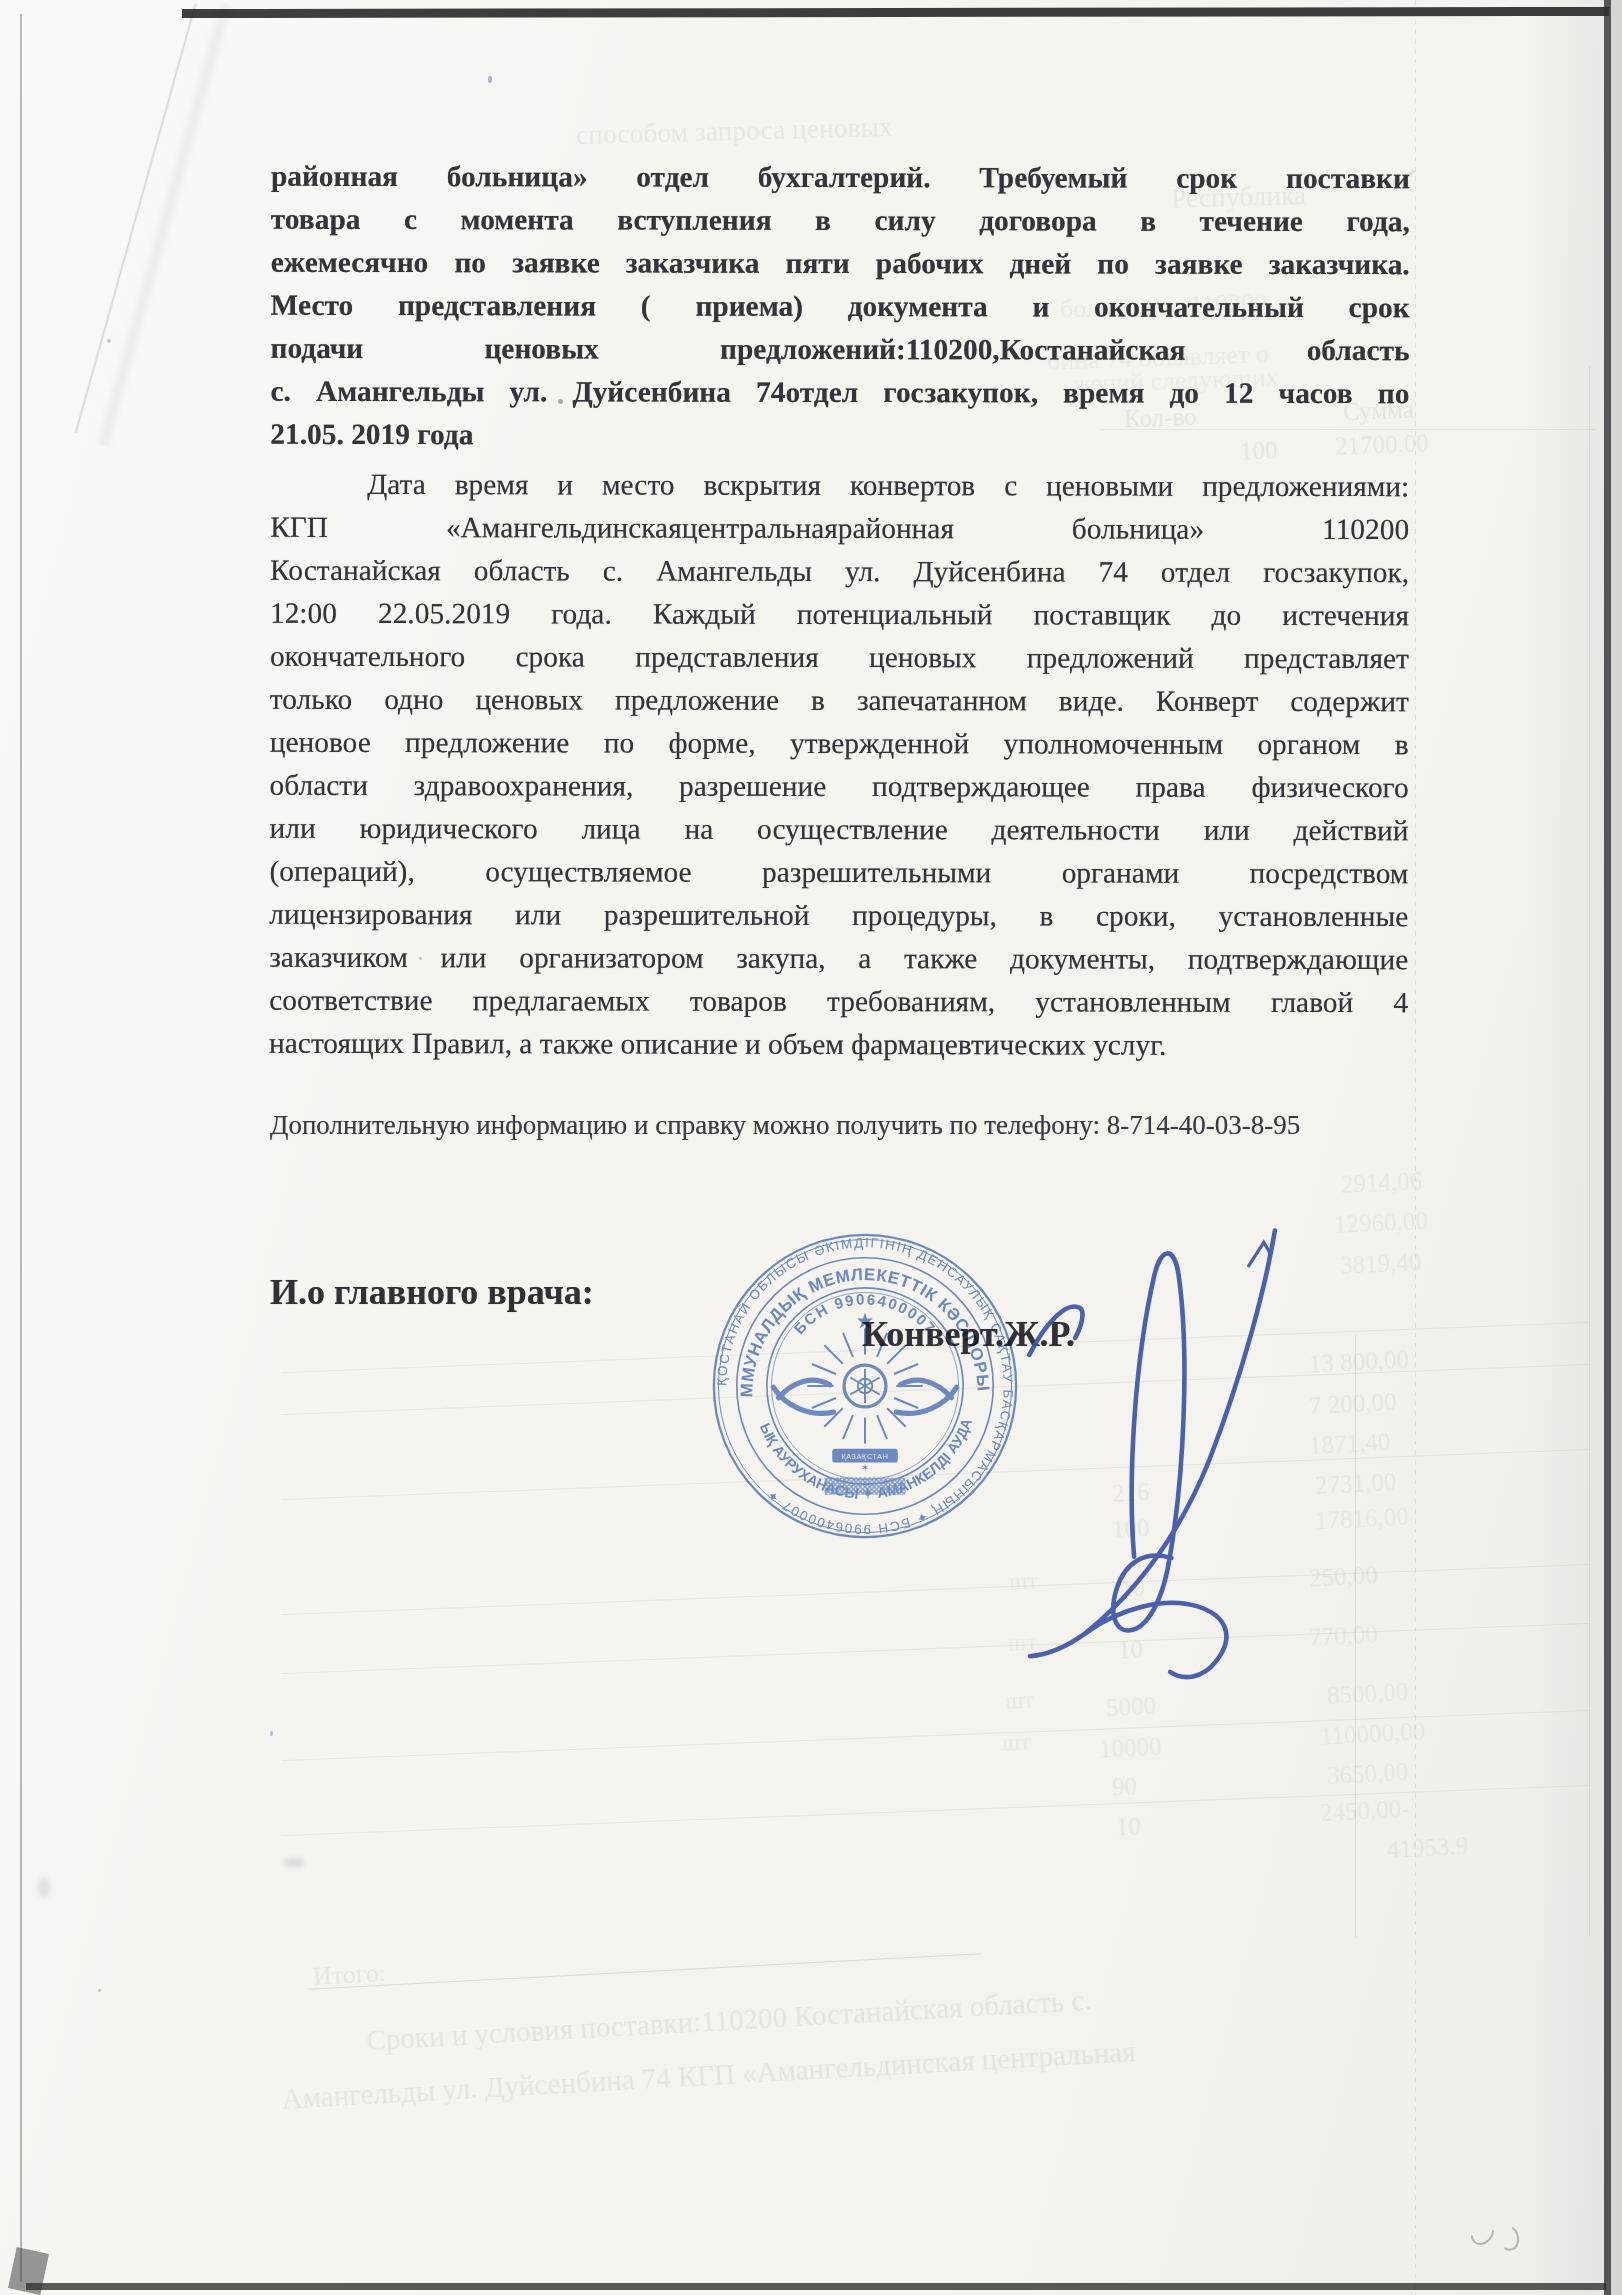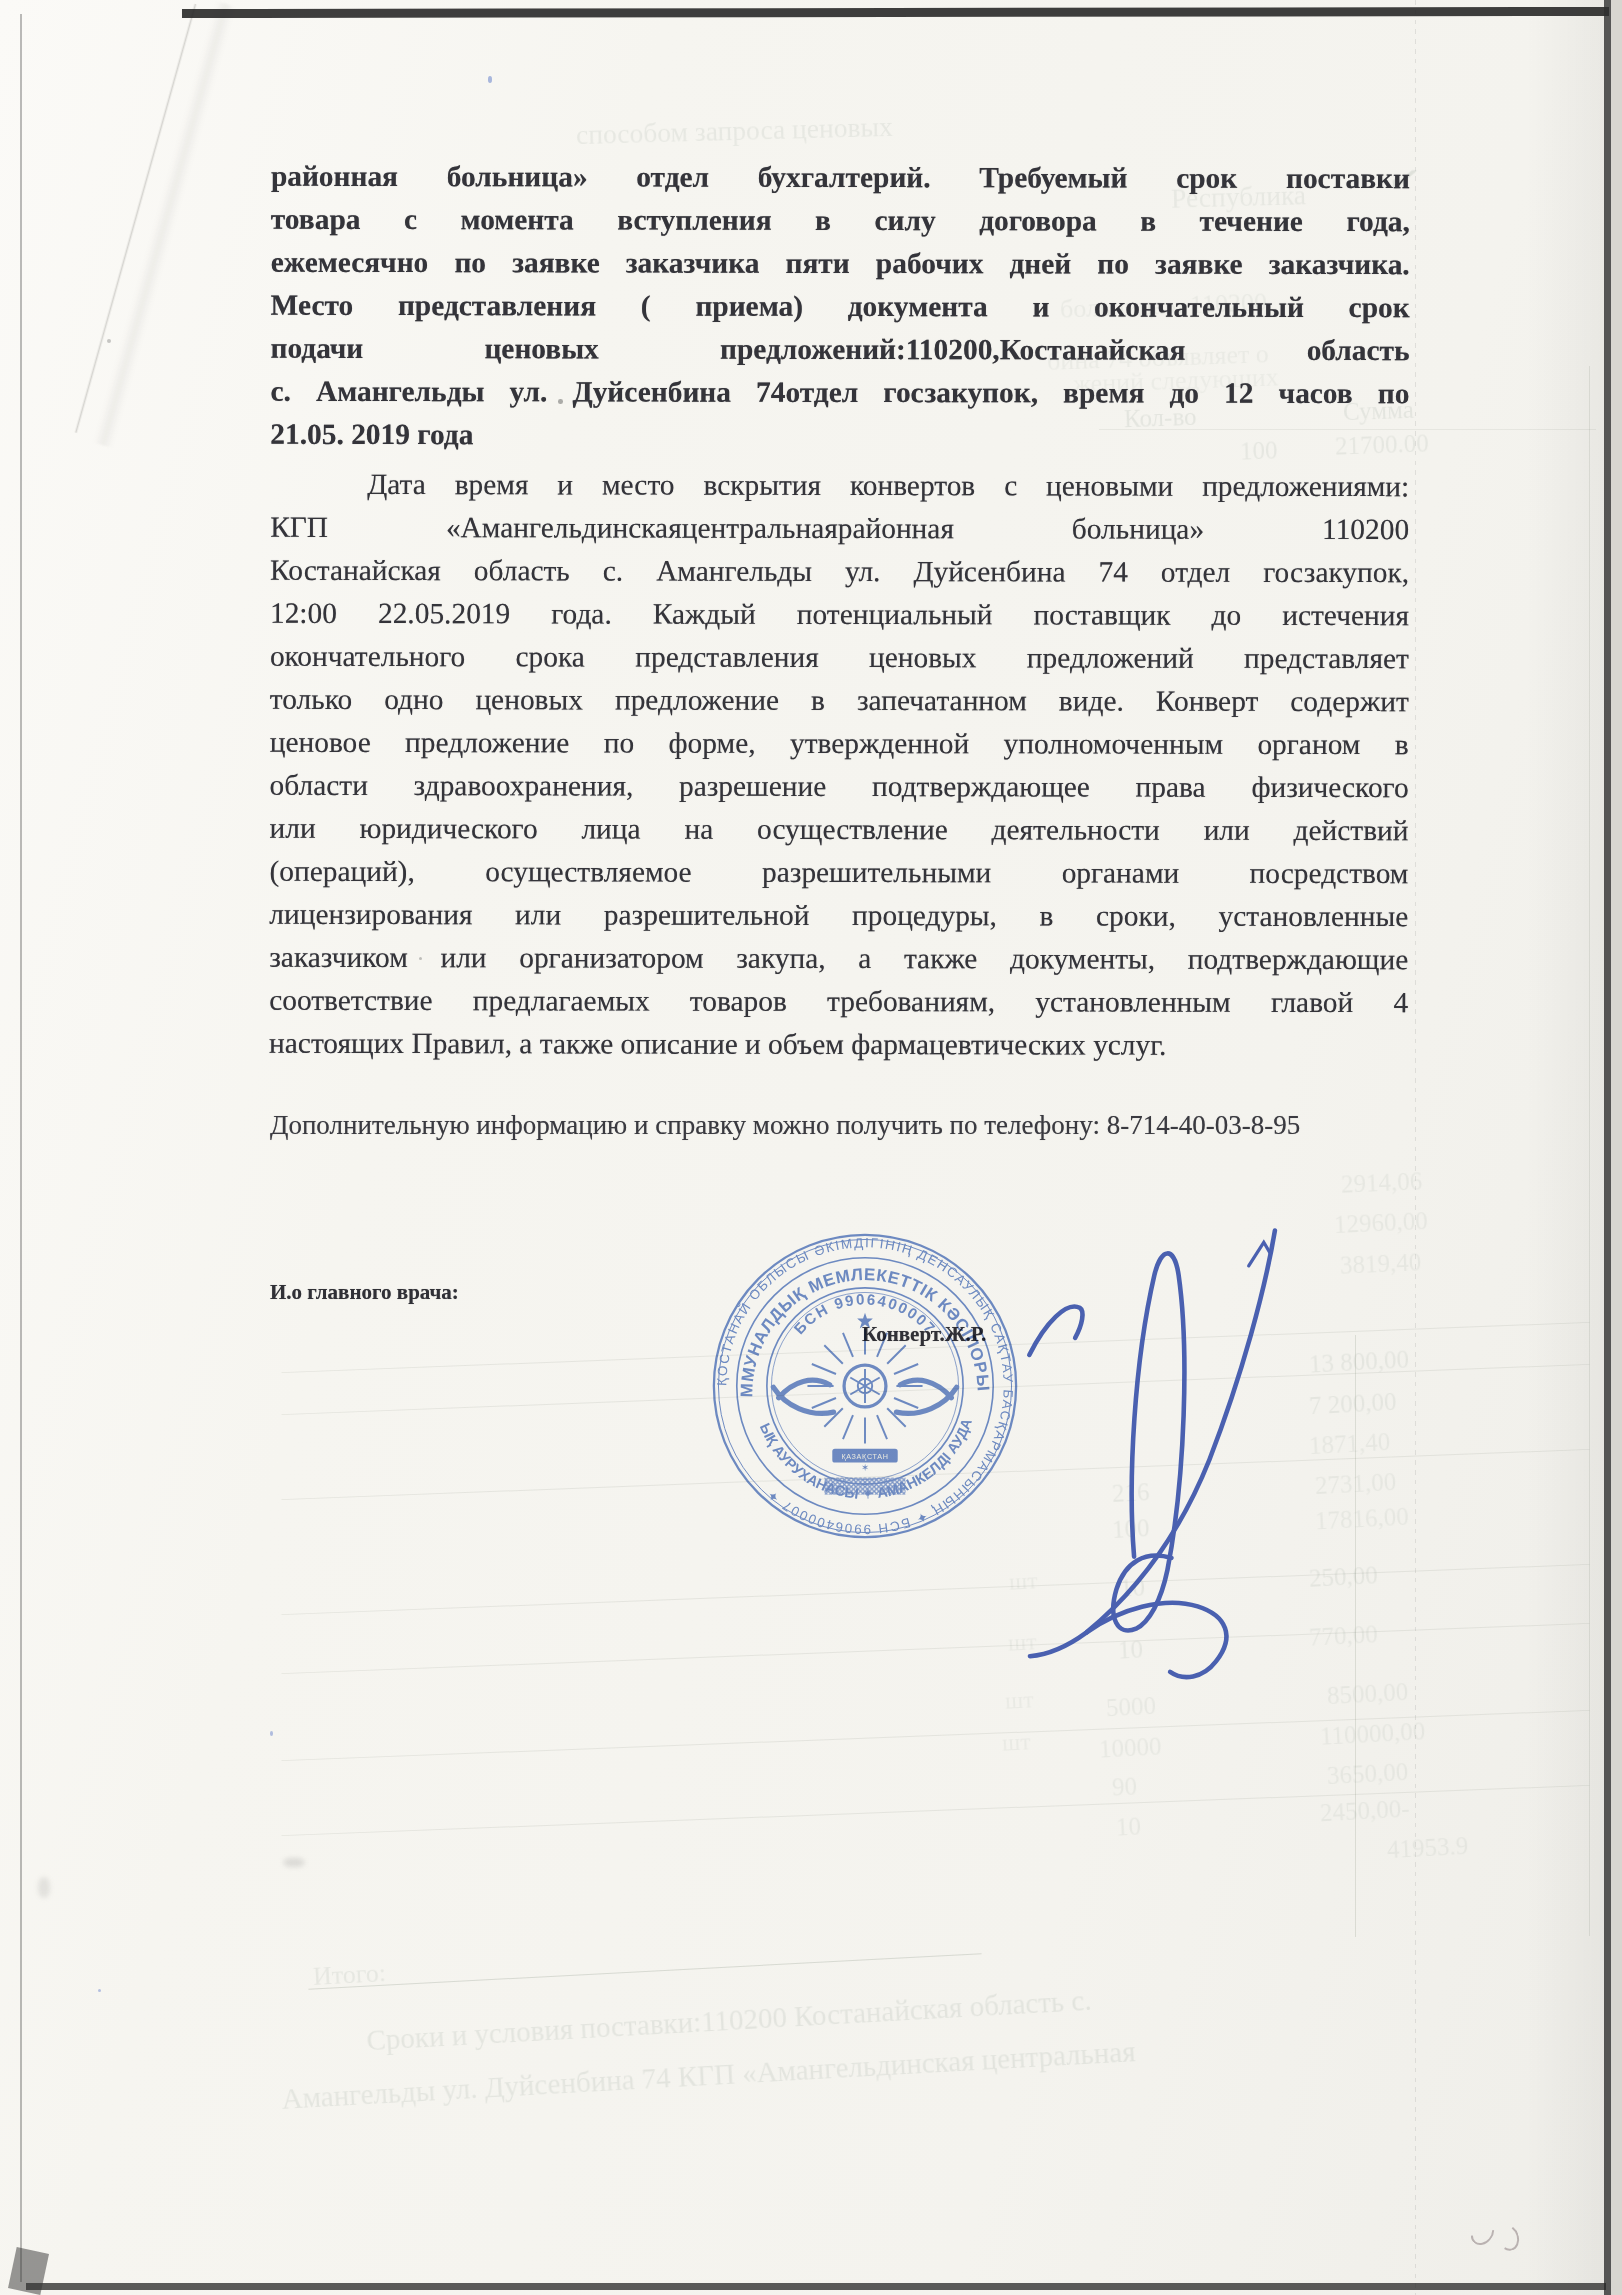--- a/index.html
+++ b/index.html
@@ -12,21 +12,21 @@
            text-shadow:0 0 0.7px rgba(52,52,60,.55);}
   .para1 .docline{font-weight:700;}
   .para2 .docline{font-weight:400;}
   .jl{text-align:justify;text-align-last:justify;}
   .ll{text-align:left;text-align-last:left;}
   .ind{text-indent:97px;}
   .para2{margin-top:6.5px;}
   .phone-line{position:absolute;left:270px;top:1110px;width:1171px;font-size:27px;color:#3a3a40;
               text-shadow:0 0 0.7px rgba(58,58,64,.5);}
   .sigblock{position:absolute;left:270px;top:1271px;width:1152px;color:#303036;}
-  .sigline{font-size:21px;font-weight:700;line-height:42px;text-shadow:0 0 0.7px rgba(48,48,54,.55);}
+  .sigline{font-size:36px;font-weight:700;line-height:42px;text-shadow:0 0 0.7px rgba(48,48,54,.55);}
   .sigline2{position:relative;height:42px;}
   .signer{position:absolute;left:592px;top:0;}
   
   .bleed-layer{position:absolute;inset:0;pointer-events:none;}
   .bleed{position:absolute;color:#8d9b90;font-family:"Liberation Serif",serif;white-space:nowrap;
          filter:blur(0.4px);}
   .hline{position:absolute;height:0.7px;background:rgba(140,150,135,.16);}
   .vline{position:absolute;width:0.7px;background:rgba(130,140,125,.22);}
   
   .edge-top{position:absolute;left:182px;top:7.9px;width:1427px;height:8.5px;background:#232323;opacity:.88;transform:rotate(-0.08deg);}

